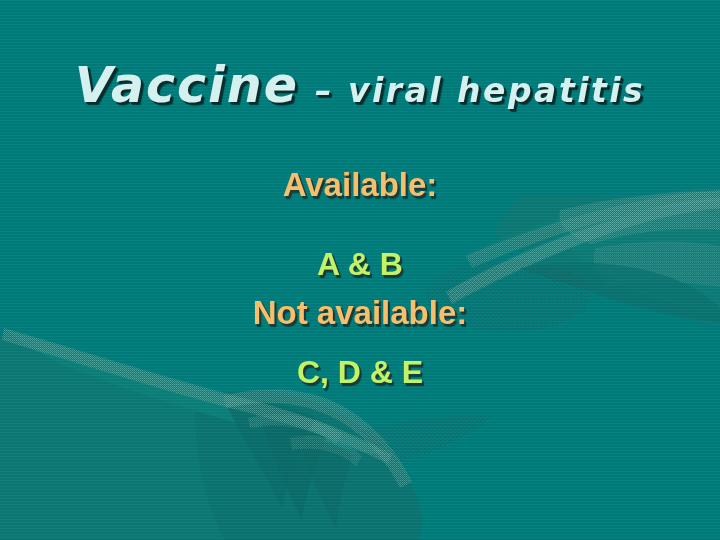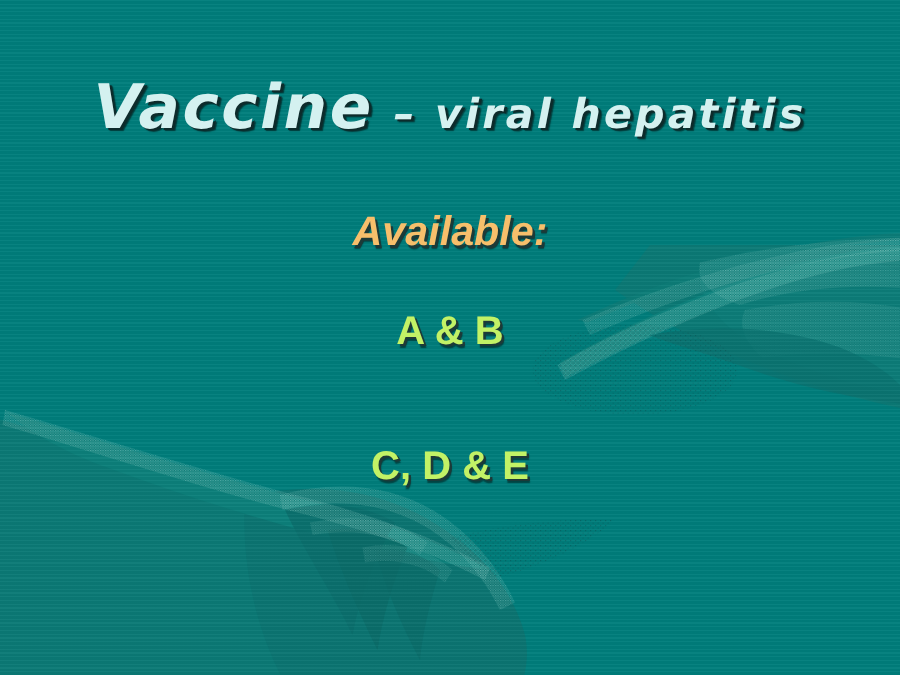--- a/index.html
+++ b/index.html
@@ -101,21 +101,21 @@
       2px 2px 0 #1d3a38,
       2px 3px 1px rgba(0,0,0,0.45);
   }
   .line-item {
     font-size: 32px;
     color: #c2f266;
     text-shadow:
       2px 2px 0 #1d3a38,
       2px 3px 1px rgba(0,0,0,0.45);
   }
-  #line-available      { top: 166px; font-style: italic; }
+  #line-available      { top: 166px; }
   #line-available-vals { top: 234px; margin-top: 12px; }
   #line-notavailable   { top: 294px; }
   #line-notavailable-vals { top: 354px; }
 </style>
 </head>
 <body>
 
 <div id="slide">
 
   <div class="bg-base"></div>
@@ -227,17 +227,18 @@
   <div class="content">
 
     <div class="title-row">
       <span class="title-main">Vaccine</span><span class="title-sub">– viral hepatitis</span>
     </div>
 
     <div id="line-available" class="line line-head">Available:</div>
 
     <div id="line-available-vals" class="line line-item">A &amp; B</div>
 
+    <div id="line-notavailable" class="line line-head">Not available:</div>
 
     <div id="line-notavailable-vals" class="line line-item">C, D &amp; E</div>
 
   </div>
 </div>
 
 </body></html>

